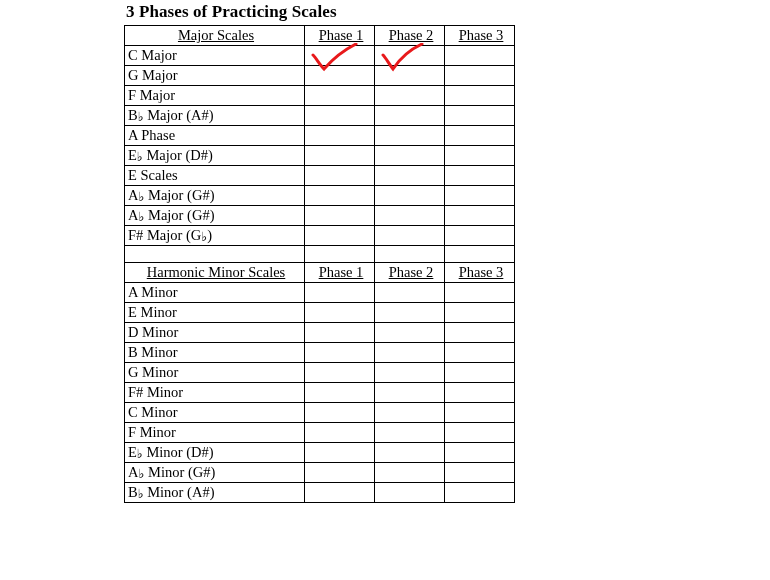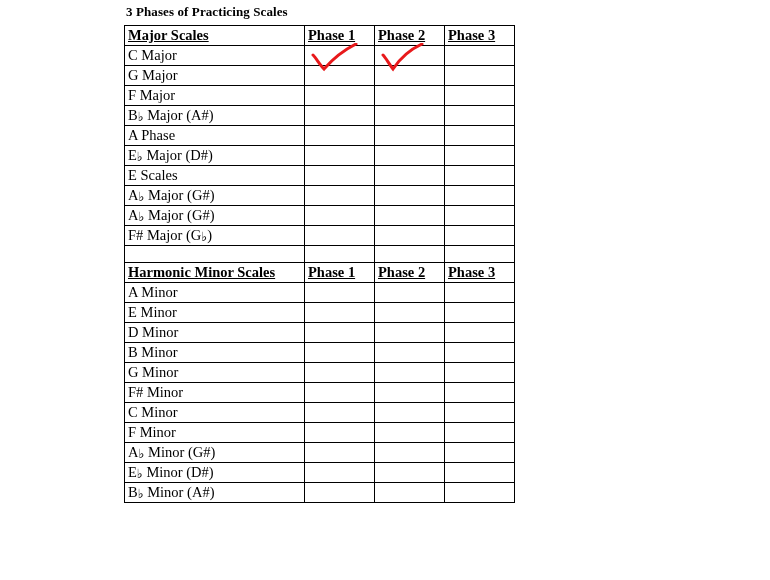--- a/index.html
+++ b/index.html
@@ -21,21 +21,21 @@
   }
   #doc {
     position: absolute;
     left: 124px;
     top: 0px;
     width: 392px;
   }
   #doc-title {
     font-family: "Liberation Serif", serif;
     font-weight: bold;
-    font-size: 13px;
+    font-size: 17px;
     line-height: 20px;
     margin: 2px 0 3px 2px;
     letter-spacing: 0.1px;
   }
   table.scales {
     border-collapse: collapse;
     width: 390px;
     table-layout: fixed;
   }
   table.scales col.c-name  { width: 180px; }
@@ -45,21 +45,22 @@
     height: 18px;
     padding: 0px 0px 1px 3px;
     font-size: 14.5px;
     line-height: 18px;
     vertical-align: middle;
     font-family: "Liberation Serif", serif;
     overflow: hidden;
     white-space: nowrap;
   }
   td.hdr {
-    font-weight: bold;
+    font-weight: normal;
+    text-align: center;
   }
   td.hdr span.u {
     text-decoration: underline;
   }
   tr.spacer td {
     height: 15px;
   }
   .flat {
     font-family: "DejaVu Sans", sans-serif;
     font-size: 12.5px;
@@ -216,27 +217,27 @@
           <td></td>
           <td></td>
         </tr>
         <tr>
           <td>F Minor</td>
           <td></td>
           <td></td>
           <td></td>
         </tr>
         <tr>
+          <td>E<span class="flat">♭</span> Minor (D#)</td>
+          <td></td>
+          <td></td>
+          <td></td>
+        </tr>
+        <tr>
           <td>A<span class="flat">♭</span> Minor (G#)</td>
-          <td></td>
-          <td></td>
-          <td></td>
-        </tr>
-        <tr>
-          <td>E<span class="flat">♭</span> Minor (D#)</td>
           <td></td>
           <td></td>
           <td></td>
         </tr>
         <tr>
           <td>B<span class="flat">♭</span> Minor (A#)</td>
           <td></td>
           <td></td>
           <td></td>
         </tr>

